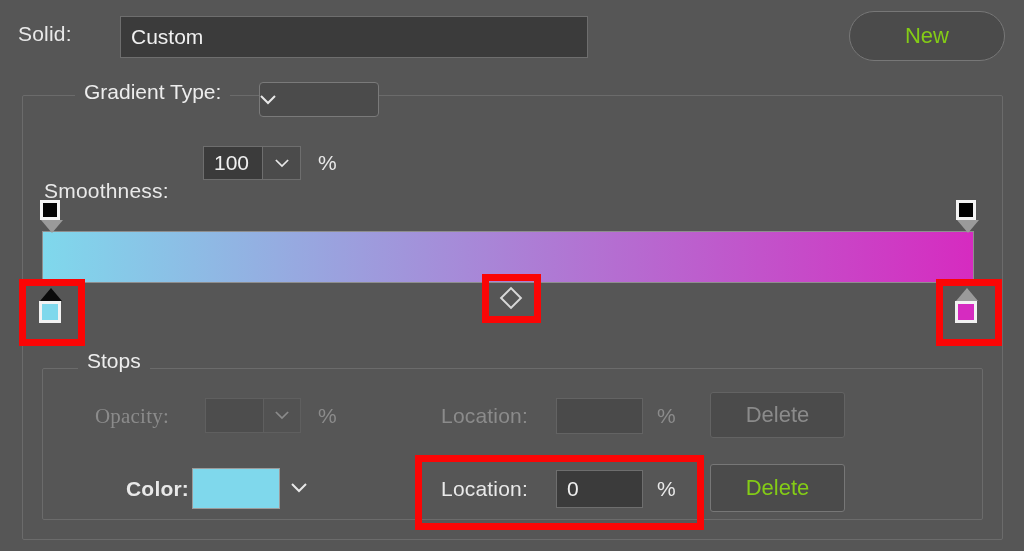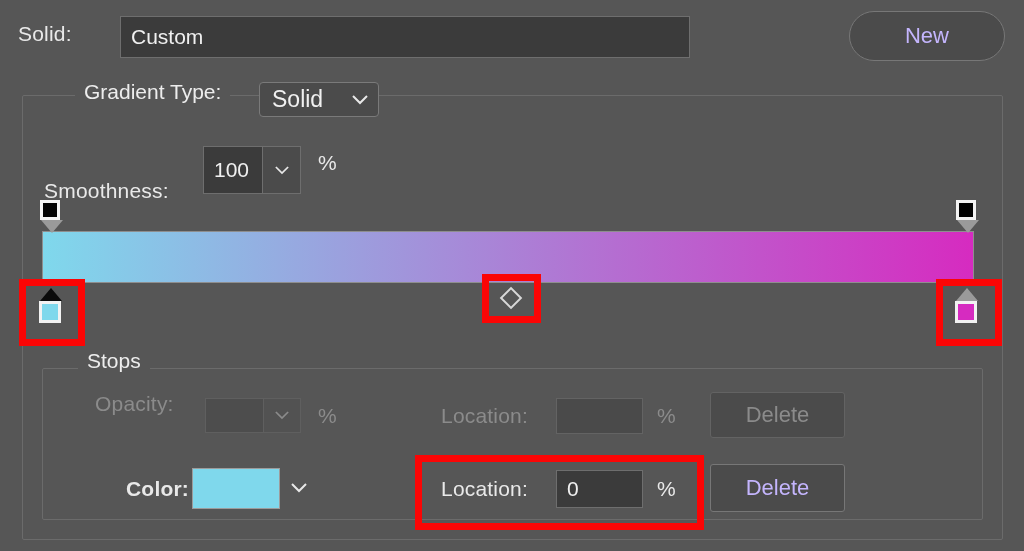--- a/index.html
+++ b/index.html
@@ -35,21 +35,21 @@
     align-items: center;
     padding: 0 10px;
     white-space: nowrap;
     overflow: hidden;
   }
   .textfield.dim { color: #8b8b8b; border-color: #636363; background: #4a4a4a; }
 
   .btn {
     background: #4b4b4b;
     border: 1px solid #777;
-    color: #c4b5fd;
+    color: #84cc16;
     font-size: 22px;
     display: flex;
     align-items: center;
     justify-content: center;
     box-sizing: border-box;
     border-radius: 3px;
   }
   .btn.dim { color: #8b8b8b; border-color: #636363; }
   .btn.pill { border-radius: 28px; }
 
@@ -171,40 +171,39 @@
     position: absolute;
     box-sizing: border-box;
     border: 1px solid #9c9c9c;
   }
 </style>
 </head>
 <body>
 
 <div class="lbl" style="position:absolute;left:18px;top:22px;">Solid:</div>
 
-<div class="textfield" style="left:120px;top:16px;width:570px;height:42px;position:absolute;">Custom</div>
+<div class="textfield" style="left:120px;top:16px;width:468px;height:42px;position:absolute;">Custom</div>
 
 <div class="btn pill" style="position:absolute;left:849px;top:11px;width:156px;height:50px;">New</div>
 
 <div class="groupbox" style="left:22px;top:95px;width:981px;height:445px;"></div>
 
 <div class="group-title" style="left:75px;top:80px;">Gradient Type:</div>
 
 <div class="combo" style="position:absolute;left:259px;top:82px;width:120px;height:35px;">
-  <span class="combo-text">Solid</span>
   <span class="chev">
     <svg class="chev-glyph" width="16" height="10" viewBox="0 0 16 10">
         <path d="M1 1 L8 8 L15 1" fill="none" stroke="#e8e8e8" stroke-width="2"></path>
       </svg>
   </span>
 </div>
 
 <div class="lbl" style="position:absolute;left:44px;top:151px;margin-top:28px;">Smoothness:</div>
 
-<div class="spin" style="position:absolute;left:203px;top:146px;width:98px;height:48px;">
+<div class="spin" style="position:absolute;left:203px;top:146px;width:98px;height:34px;">
   <span class="spin-val" style="width:58px;">100</span>
   <span class="spin-arrow" style="width:38px;">
     <svg class="chev-glyph" width="14" height="9" viewBox="0 0 16 10">
         <path d="M1 1 L8 8 L15 1" fill="none" stroke="#e8e8e8" stroke-width="2"></path>
       </svg>
   </span>
 </div>
 <div class="lbl" style="position:absolute;left:318px;top:151px;">%</div>
 
 <div id="gradient-bar" style="left: 42px; top: 231px; width: 932px; height: 52px; background: linear-gradient(to right, rgb(127, 216, 236) 0%, rgb(214, 43, 192) 100%);"></div>
@@ -229,21 +228,21 @@
 
 <div class="midpoint" style="left:503px;top:290px;"></div>
 
 <div class="hl" style="left: 19px; top: 279px; width: 66px; height: 67px; border-color: rgb(251, 5, 5);"></div>
 <div class="hl" style="left: 482px; top: 274px; width: 59px; height: 49px; border-color: rgb(251, 5, 5);"></div>
 <div class="hl" style="left: 936px; top: 279px; width: 66px; height: 67px; border-color: rgb(251, 5, 5);"></div>
 
 <div class="groupbox" style="left:42px;top:368px;width:941px;height:152px;"></div>
 <div class="group-title" style="left:78px;top:349px;">Stops</div>
 
-<div class="lbl dim" style="position:absolute;left:95px;top:392px;">Opacity:</div>
+<div class="lbl dim" style="position:absolute;left:95px;top:404px;font-family:Liberation Serif, serif;">Opacity:</div>
 
 <div class="spin dim" style="position:absolute;left:205px;top:398px;width:96px;height:35px;">
   <span class="spin-val" style="width:57px;"></span>
   <span class="spin-arrow" style="width:37px;">
     <svg class="chev-glyph" width="14" height="9" viewBox="0 0 16 10">
         <path d="M1 1 L8 8 L15 1" fill="none" stroke="#8b8b8b" stroke-width="2"></path>
       </svg>
   </span>
 </div>
 <div class="lbl dim" style="position:absolute;left:318px;top:404px;">%</div>

